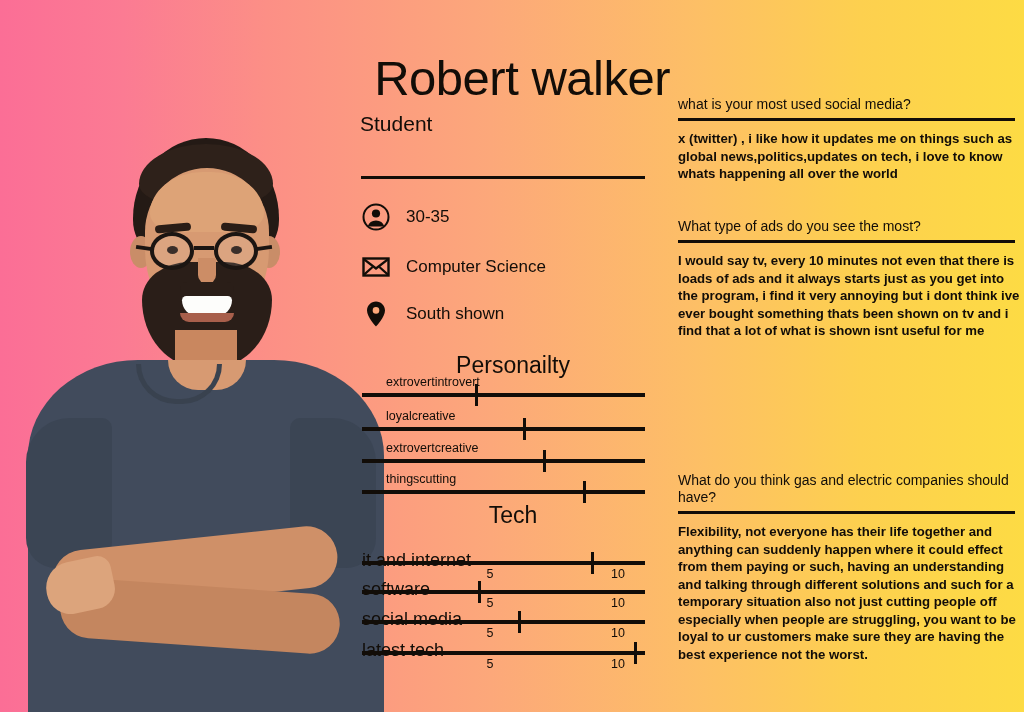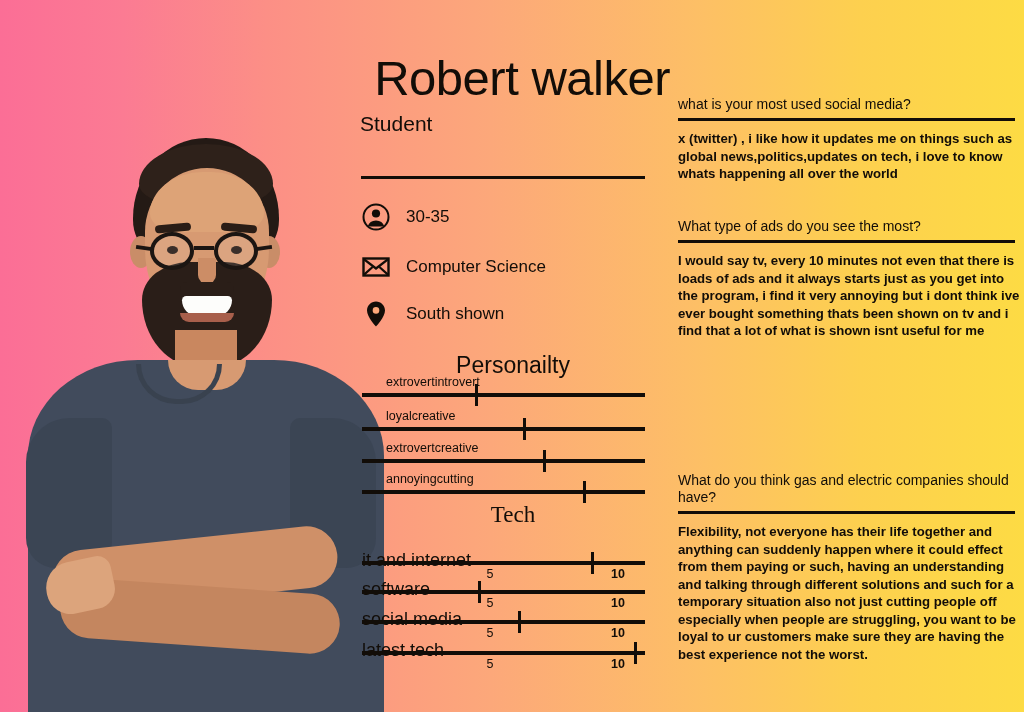--- a/index.html
+++ b/index.html
@@ -326,21 +326,21 @@
   .tech-nums {
     position: absolute;
     top: 25px;
     left: 10px;
     width: 283px;
     height: 16px;
     font-size: 12.5px;
   }
   .tech-nums span { position: absolute; top: 0; }
   .n-mid { left: 44%; }
-  .n-max { left: 88%; font-weight: bold; }
+  .n-max { left: 88%; }
 
   
   #right-col {
     position: absolute;
     left: 674px;
     top: 0;
     width: 350px;
     height: 712px;
   }
   .q-block { position: absolute; left: 4px; width: 344px; }
@@ -465,29 +465,29 @@
       <span>extrovert</span>
       <span>creative</span>
     </div>
     <div class="scale-track">
       <div class="scale-tick" style="left: 64%;"></div>
     </div>
   </div>
 
   <div class="scale-row" id="pscale3" style="top:472px;">
     <div class="scale-labels">
-      <span>annoying</span>
+      <span>things</span>
       <span>cutting</span>
     </div>
     <div class="scale-track">
       <div class="scale-tick" style="left: 78%;"></div>
     </div>
   </div>
 
-  <div class="section-title" style="top:502px;font-family:Liberation Serif, serif;">Tech</div>
+  <div class="section-title" style="top:502px;">Tech</div>
 
   <div class="tech-row" id="tscale0" style="top:542px;">
     <div class="tech-label">it and internet</div>
     <div class="tech-track">
       <div class="scale-tick" style="left: 81%;"></div>
     </div>
     <div class="tech-nums">
       <span class="n-mid">5</span>
       <span class="n-max">10</span>
     </div>

